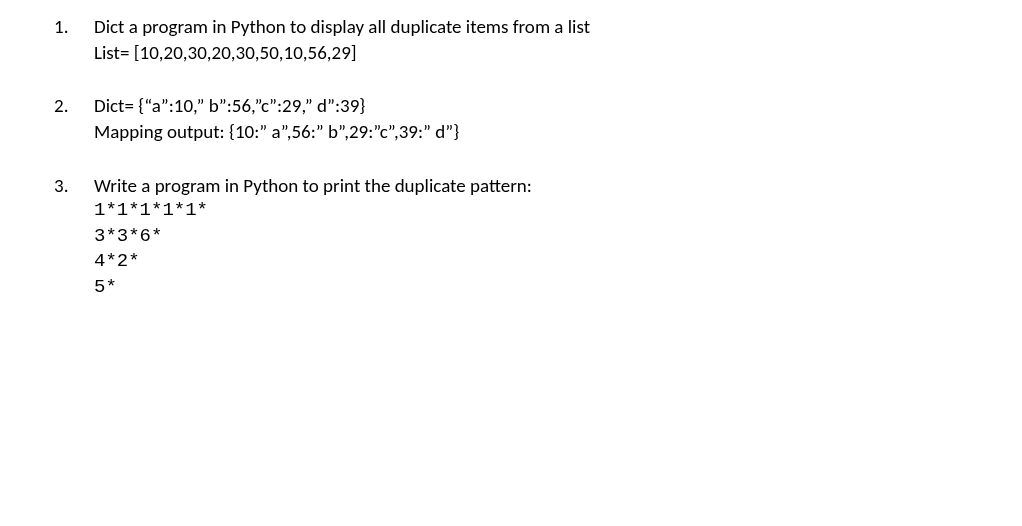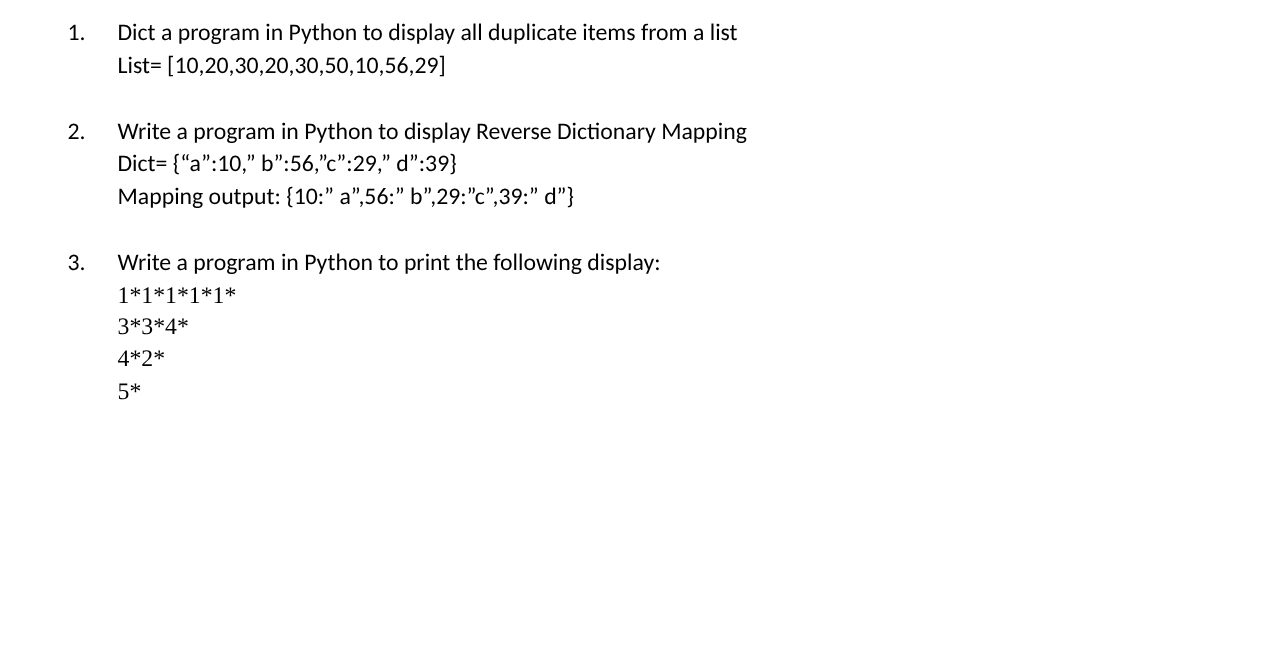--- a/index.html
+++ b/index.html
@@ -31,36 +31,35 @@
       content: counter(item) ".";
       position: absolute;
       left: 24px;
       top: 0;
     }
     .line {
       display: block;
     }
     .pattern-line {
       display: block;
-      font-family: Liberation Serif, serif;
+      font-family: Liberation Mono, monospace;
     }
   </style>
 </head>
 <body>
 
 <ol class="list">
   <li class="item">
     <span class="line">Dict a program in Python to display all duplicate items from a list</span>
     <span class="line">List= [10,20,30,20,30,50,10,56,29]</span>
   </li>
   <li class="item">
-    <span class="line">Write a program in Python to display Reverse Dictionary Mapping</span>
     <span class="line">Dict= {“a”:10,” b”:56,”c”:29,” d”:39}</span>
     <span class="line">Mapping output: {10:” a”,56:” b”,29:”c”,39:” d”}</span>
   </li>
   <li class="item">
-    <span class="line">Write a program in Python to print the following display:</span>
+    <span class="line">Write a program in Python to print the duplicate pattern:</span>
     <span class="pattern-line">1*1*1*1*1*</span>
-    <span class="pattern-line">3*3*4*</span>
+    <span class="pattern-line">3*3*6*</span>
     <span class="pattern-line">4*2*</span>
     <span class="pattern-line">5*</span>
   </li>
 </ol>
 
 </body></html>

